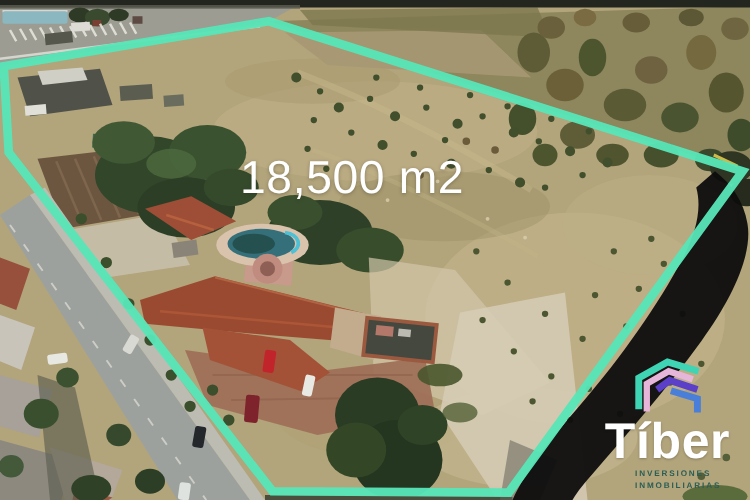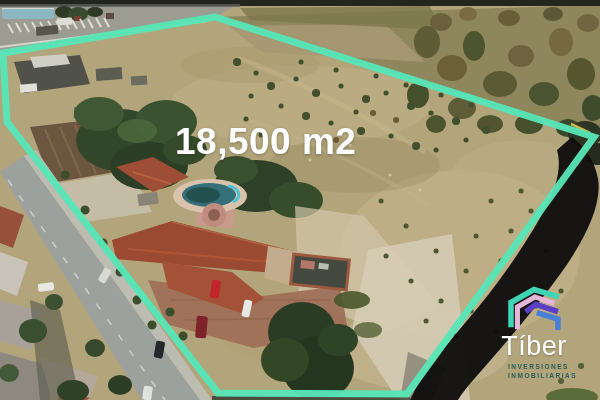--- a/index.html
+++ b/index.html
@@ -2,32 +2,32 @@
 <html><head>
 <meta charset="utf-8">
 <style>
   html,body{margin:0;padding:0;background:#222;}
   .stage{
     position:relative;width:600px;height:400px;overflow:hidden;
     font-family:"Liberation Sans", sans-serif;background:#b2a47b;
   }
   .scene{position:absolute;left:0;top:0;}
   .area-label{
-    position:absolute;left:175px;top:121px;
-    font-size:37px;font-weight:700;letter-spacing:.5px;
+    position:absolute;left:192px;top:121px;
+    font-size:37px;font-weight:400;letter-spacing:.5px;
     text-shadow:0 1px 3px rgba(40,40,30,.35);
     white-space:nowrap;
   }
   .logo{
     position:absolute;left:486px;top:285px;width:96px;
     display:flex;flex-direction:column;align-items:center;
   }
   .logo-icon{display:block;}
   .brand{
-    font-size:27px;font-weight:400;line-height:1;margin-top:2px;
+    font-size:40px;font-weight:700;line-height:1;margin-top:2px;
     letter-spacing:.5px;text-shadow:0 1px 2px rgba(0,0,0,.25);
   }
   .tagline{
     align-self:flex-end;margin-top:3px;margin-right:5px;
     font-size:6.5px;font-weight:bold;letter-spacing:1.5px;line-height:8.5px;
     text-align:left;white-space:nowrap;
   }
 </style>
 </head>
 <body>

